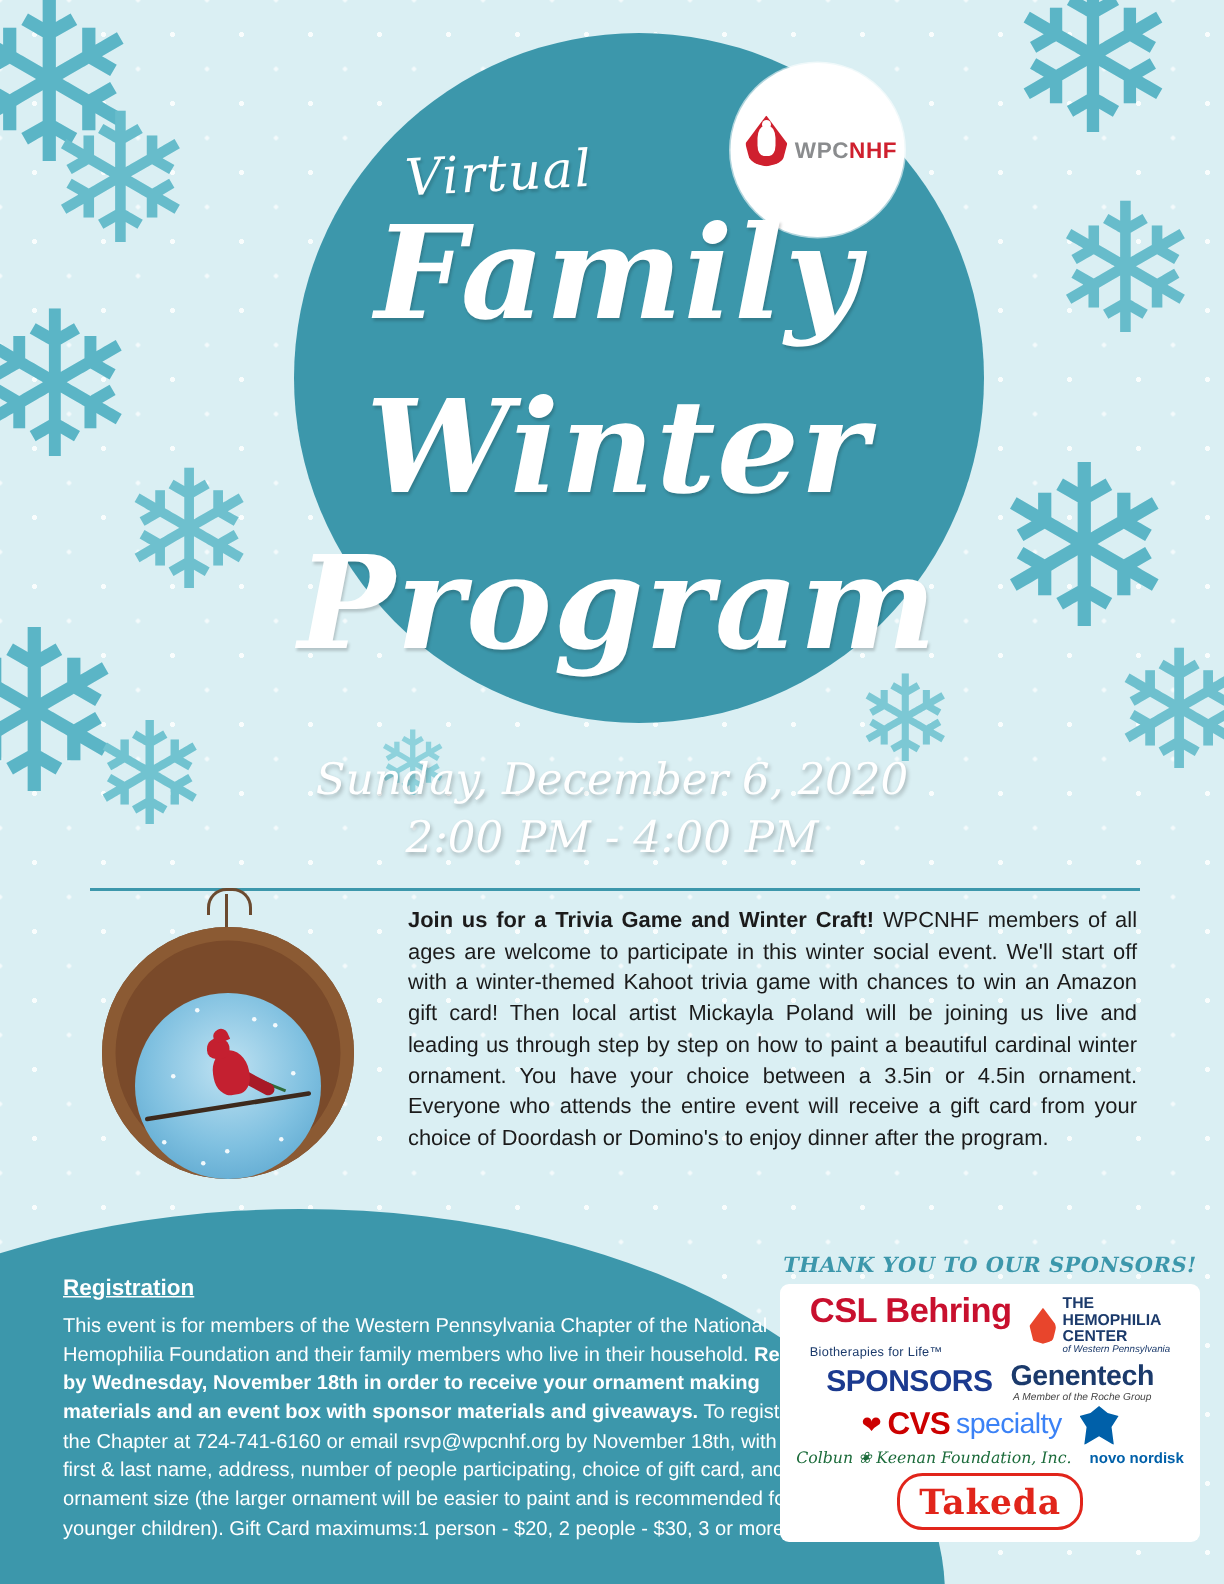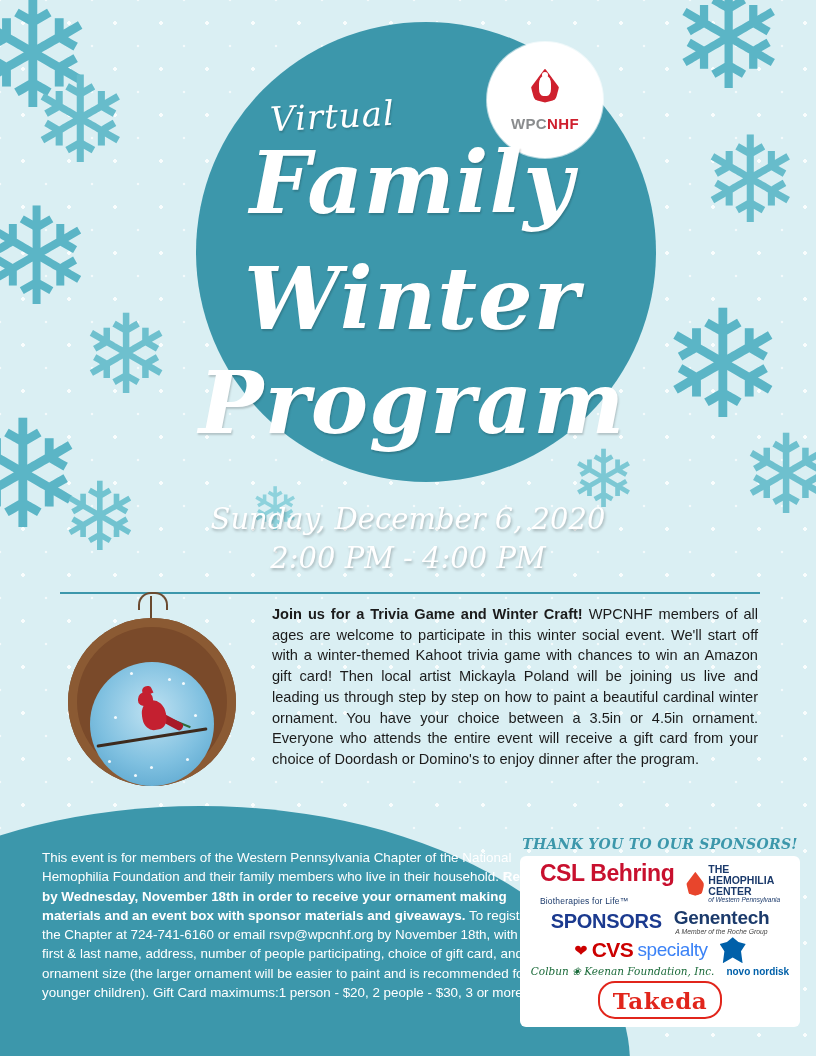--- a/index.html
+++ b/index.html
@@ -56,21 +56,21 @@
   
   .logo-badge {
     position: absolute;
     left: 487px;
     top: 42px;
     width: 116px;
     height: 116px;
     border-radius: 50%;
     background: #ffffff;
     display: flex;
-    flex-direction: column;
+    flex-direction: row;
     align-items: center;
     justify-content: center;
     box-shadow: 0 0 0 1px rgba(255,255,255,0.6);
   }
   .logo-badge .flame {
     width: 38px;
     height: 42px;
     position: relative;
     margin-bottom: 4px;
   }
@@ -547,20 +547,21 @@
     </div>
   </div>
 
   <div class="body-copy">
     <b>Join us for a Trivia Game and Winter Craft!</b><span> WPCNHF members of all ages are welcome to participate in this winter social event. We'll start off with a winter-themed Kahoot trivia game with chances to win an Amazon gift card! Then local artist Mickayla Poland will be joining us live and leading us through step by step on how to paint a beautiful cardinal winter ornament. You have your choice between a 3.5in or 4.5in ornament. Everyone who attends the entire event will receive a gift card from your choice of Doordash or Domino's to enjoy dinner after the program.</span>
   </div>
 
   <div class="blob"></div>
 
   <div class="registration">
+    <div class="reg-title">Registration</div>
     <div><span>This event is for members of the Western Pennsylvania Chapter of the National Hemophilia Foundation and their family members who live in their household. </span><b>Register by Wednesday, November 18th in order to receive your ornament making materials and an event box with sponsor materials and giveaways.</b><span> To register, call the Chapter at 724-741-6160 or email rsvp@wpcnhf.org by November 18th, with your first &amp; last name, address, number of people participating, choice of gift card, and ornament size (the larger ornament will be easier to paint and is recommended for younger children). Gift Card maximums:1 person - $20, 2 people - $30, 3 or more - $40.</span></div>
   </div>
 
   <div class="sponsors">
     <div class="thank-you">THANK YOU TO OUR SPONSORS!</div>
     <div class="sponsor-card">
       <div class="sponsor-row">
         <div class="csl">
           <div class="main">CSL Behring</div>
           <div class="sub">Biotherapies for Life™</div>

